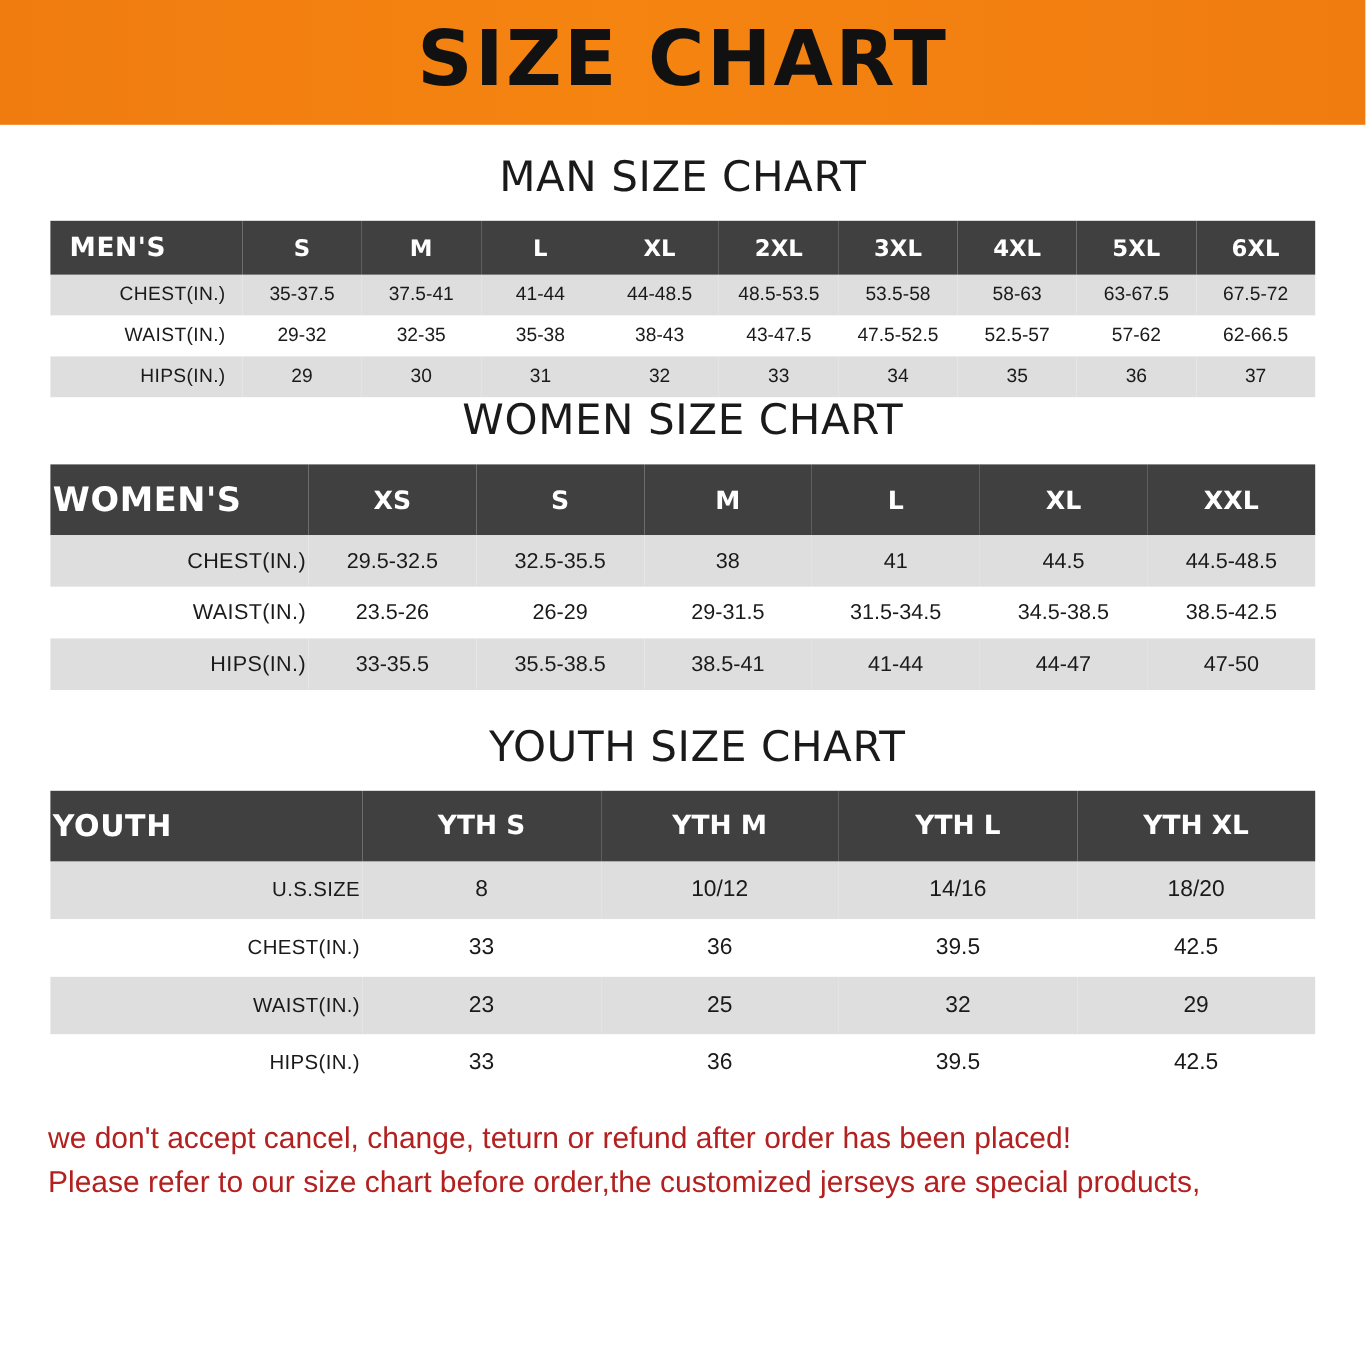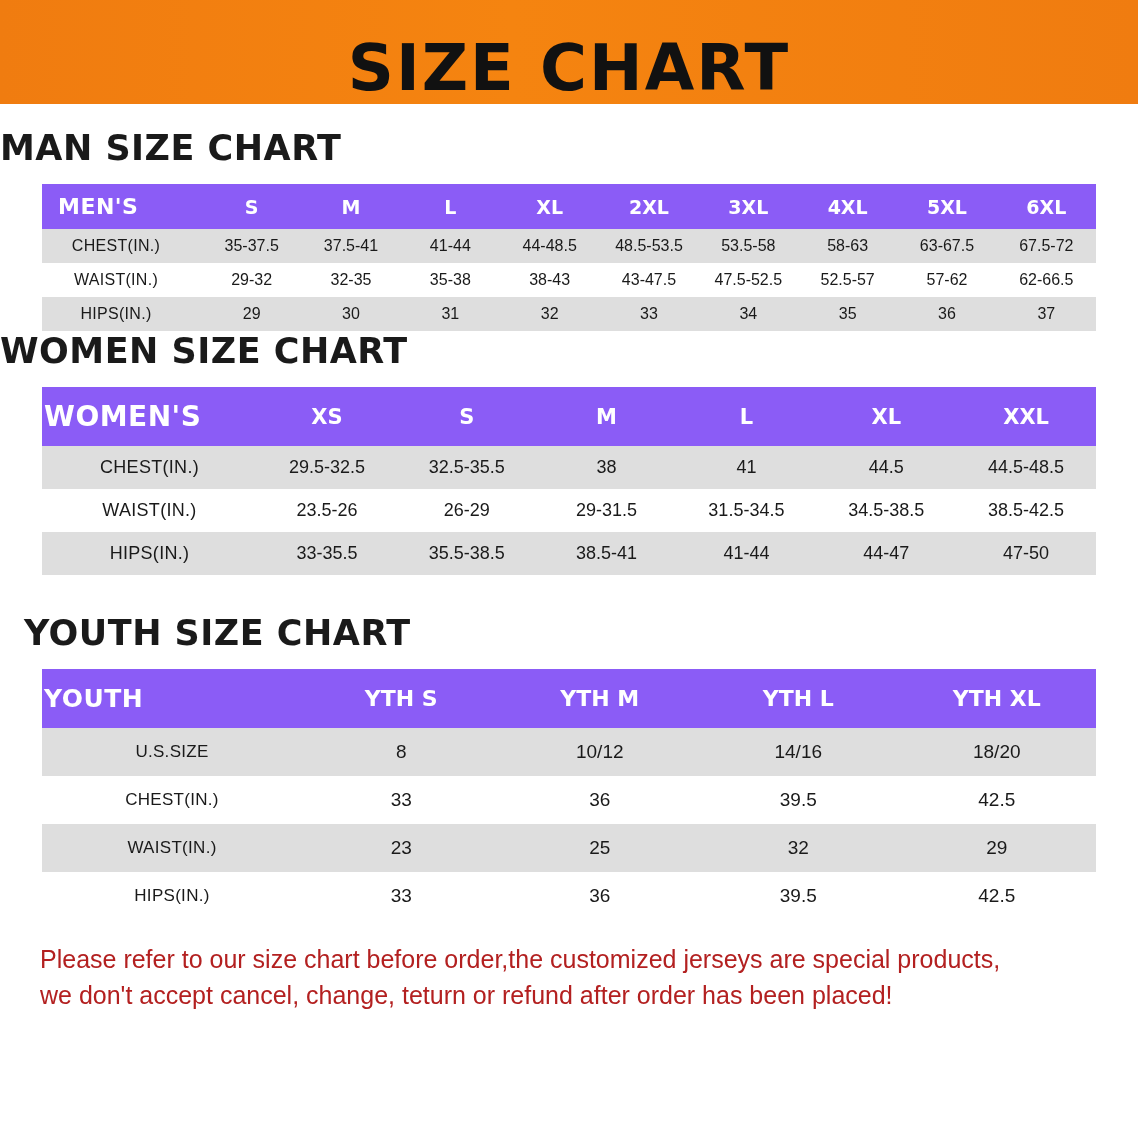--- a/index.html
+++ b/index.html
@@ -16,58 +16,58 @@
     position: relative;
     background: #ffffff;
   }
 
   
   .banner {
     width: 100%;
     height: 104px;
     background: linear-gradient(90deg, #f07c10 0%, #f58410 45%, #f07c10 100%);
     display: flex;
-    align-items: flex-end;
+    align-items: center;
     justify-content: center;
   }
   .banner-title {
     font-family: "DejaVu Sans", sans-serif;
     font-weight: 700;
     font-size: 64px;
     letter-spacing: 2px;
     color: #111111;
     line-height: 1;
     padding-bottom: 4px;
   }
 
   
   .section-heading {
-    text-align: left;
+    text-align: center;
     font-family: "DejaVu Sans", sans-serif;
-    font-weight: 700;
+    font-weight: 400;
     font-size: 35px;
     color: #1a1a1a;
     letter-spacing: 0.5px;
   }
   #man-heading { margin-top: 24px; }
   #women-heading { }
-  #youth-heading { margin-top: 38px; padding-left: 24px; }
+  #youth-heading { margin-top: 28px; padding-left: 24px; }
 
   
   .tbl-wrap {
     padding: 0 42px;
     margin-top: 16px;
   }
   table {
     width: 100%;
     border-collapse: collapse;
     table-layout: fixed;
   }
   thead tr {
-    background: #8b5cf6;
+    background: #404040;
   }
   thead th {
     color: #ffffff;
     font-family: "DejaVu Sans", sans-serif;
     font-weight: 700;
     font-size: 19px;
     padding: 10px 2px;
     text-align: center;
     white-space: nowrap;
   }
@@ -79,20 +79,21 @@
   }
   tbody td {
     font-family: "Liberation Sans", sans-serif;
     font-size: 16px;
     color: #1a1a1a;
     text-align: center;
     padding: 8px 2px;
     white-space: nowrap;
   }
   tbody td.lead {
+    text-align: right;
     padding-right: 14px;
     font-size: 16px;
     letter-spacing: 0.3px;
   }
   tbody tr.shade td { background: #dedede; }
   tbody tr.plain td { background: #ffffff; }
 
   
   #men-table col.c0 { width: 160px; }
   
@@ -298,17 +299,17 @@
           <td>33</td>
           <td>36</td>
           <td>39.5</td>
           <td>42.5</td>
         </tr>
       </tbody>
     </table>
   </div>
 
   <div class="note">
+    <div>we don't accept cancel, change, teturn or refund after order has been placed!</div>
     <div>Please refer to our size chart before order,the customized jerseys are special products,</div>
-    <div>we don't accept cancel, change, teturn or refund after order has been placed!</div>
   </div>
 
 </div>
 
 </body></html>

